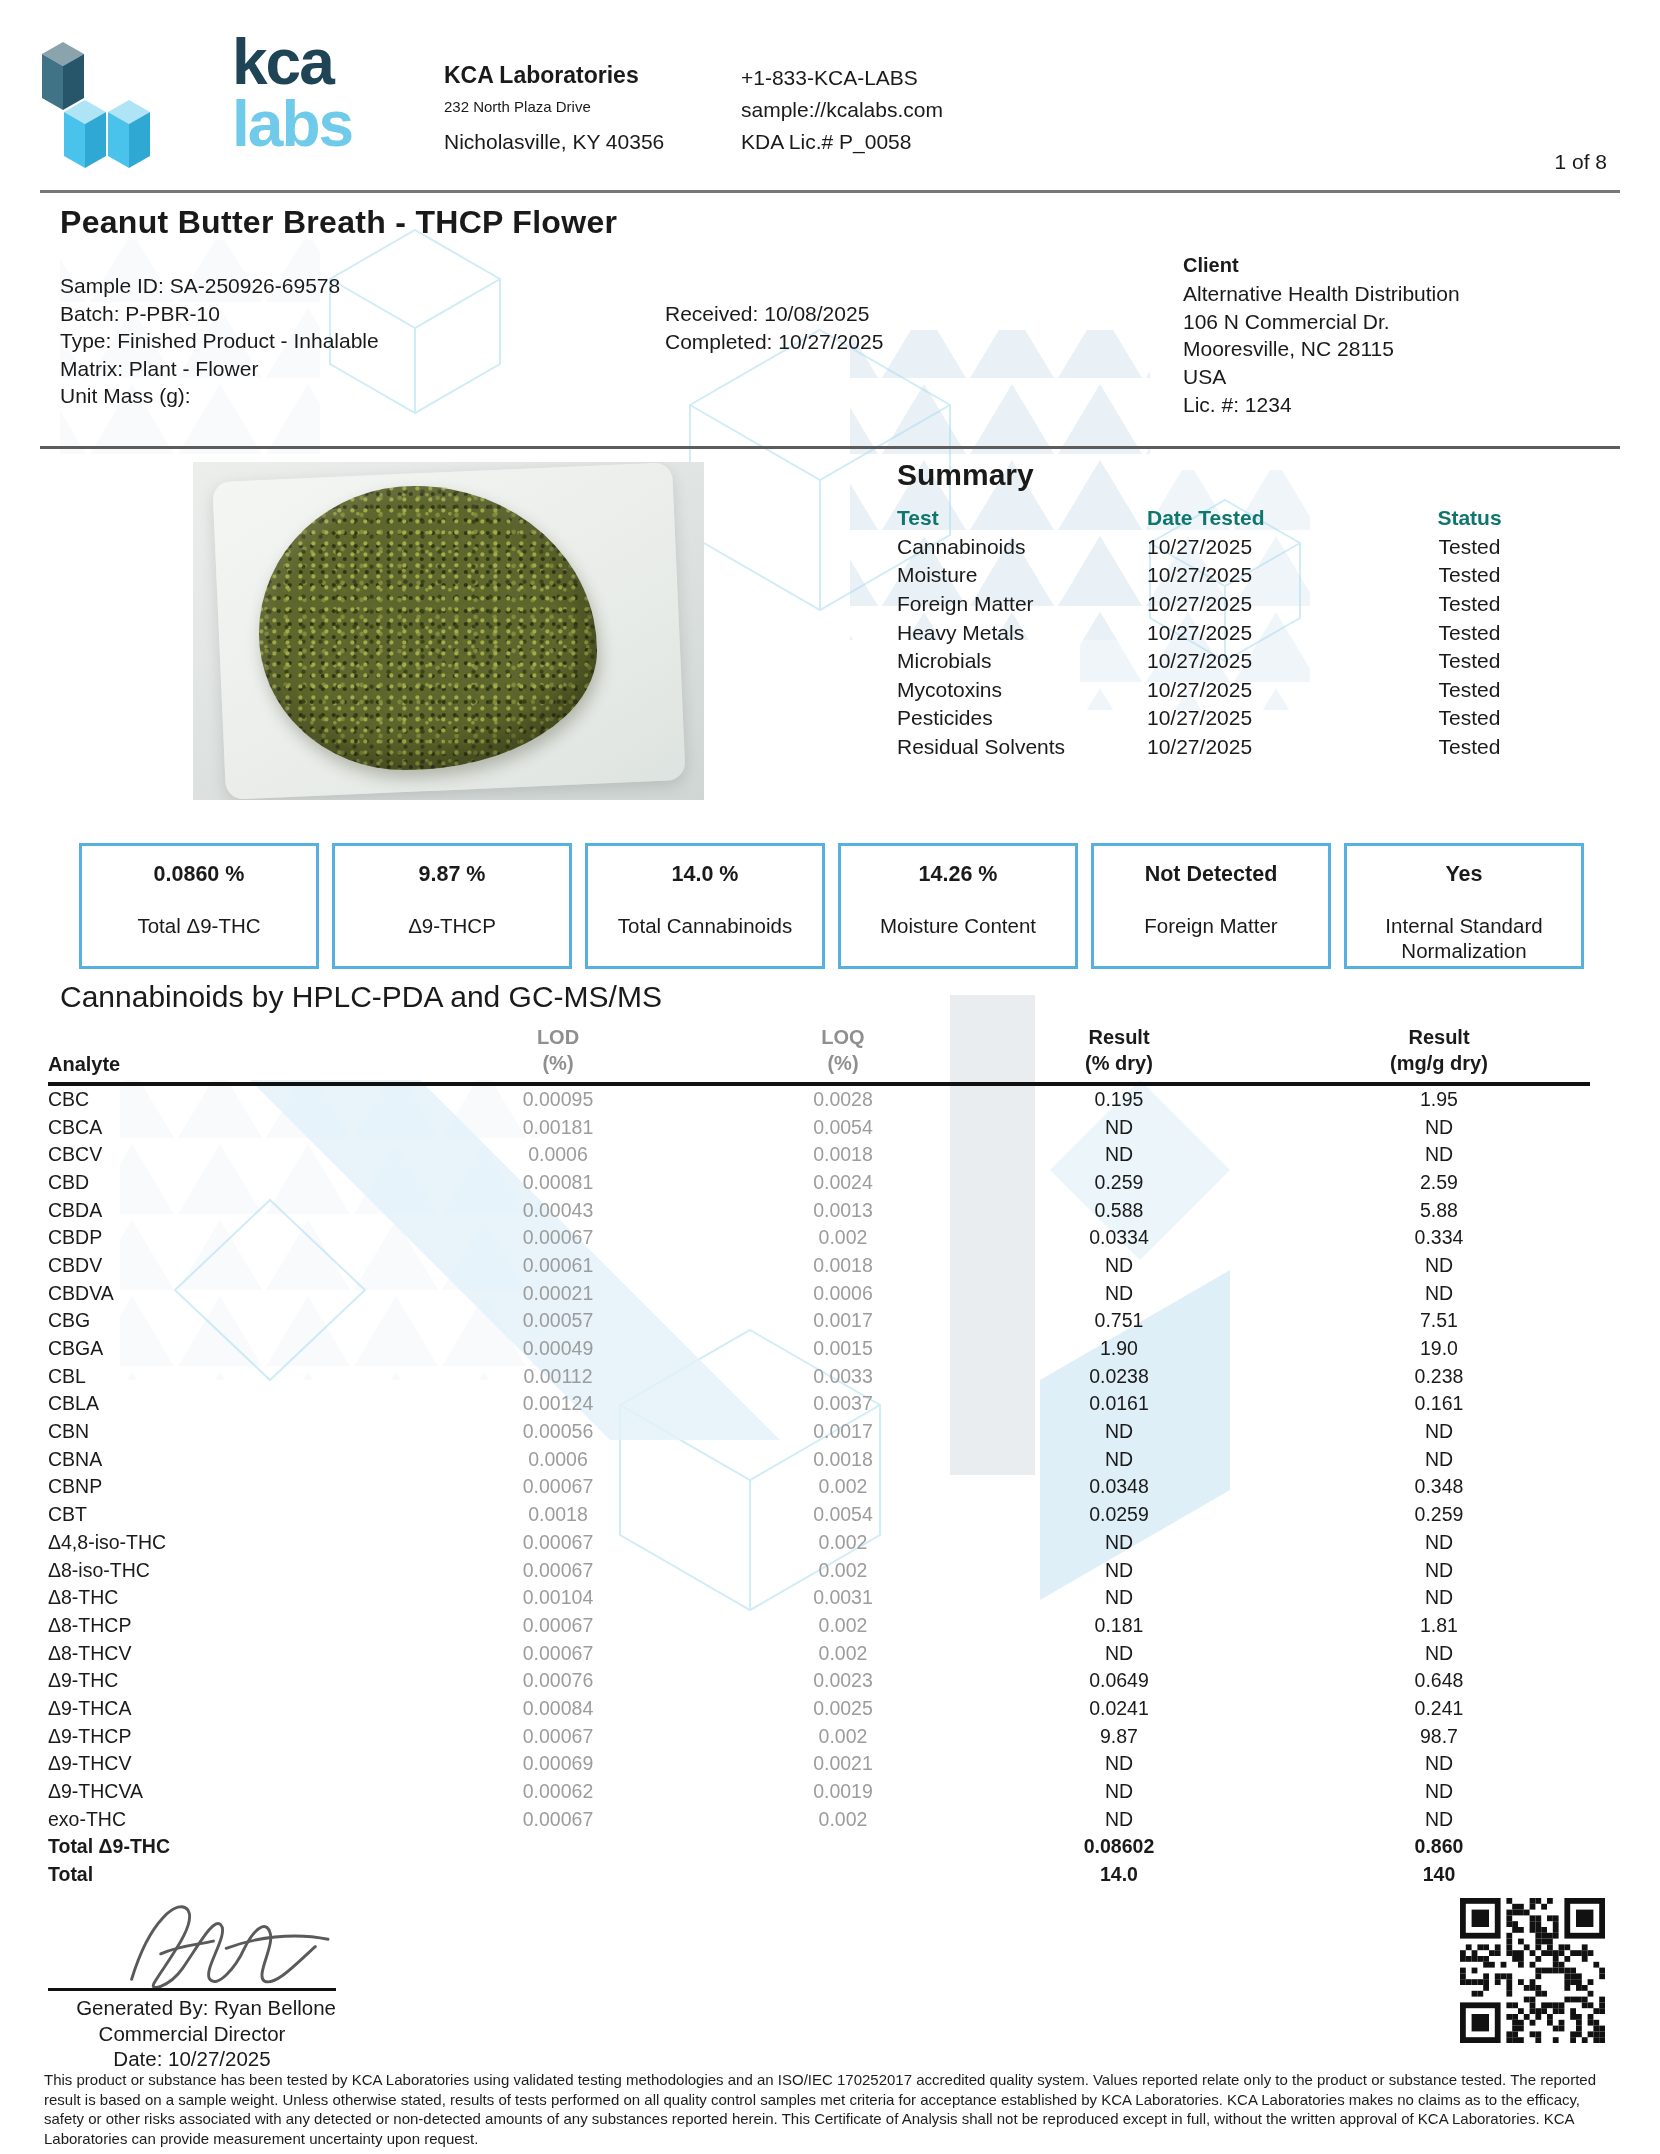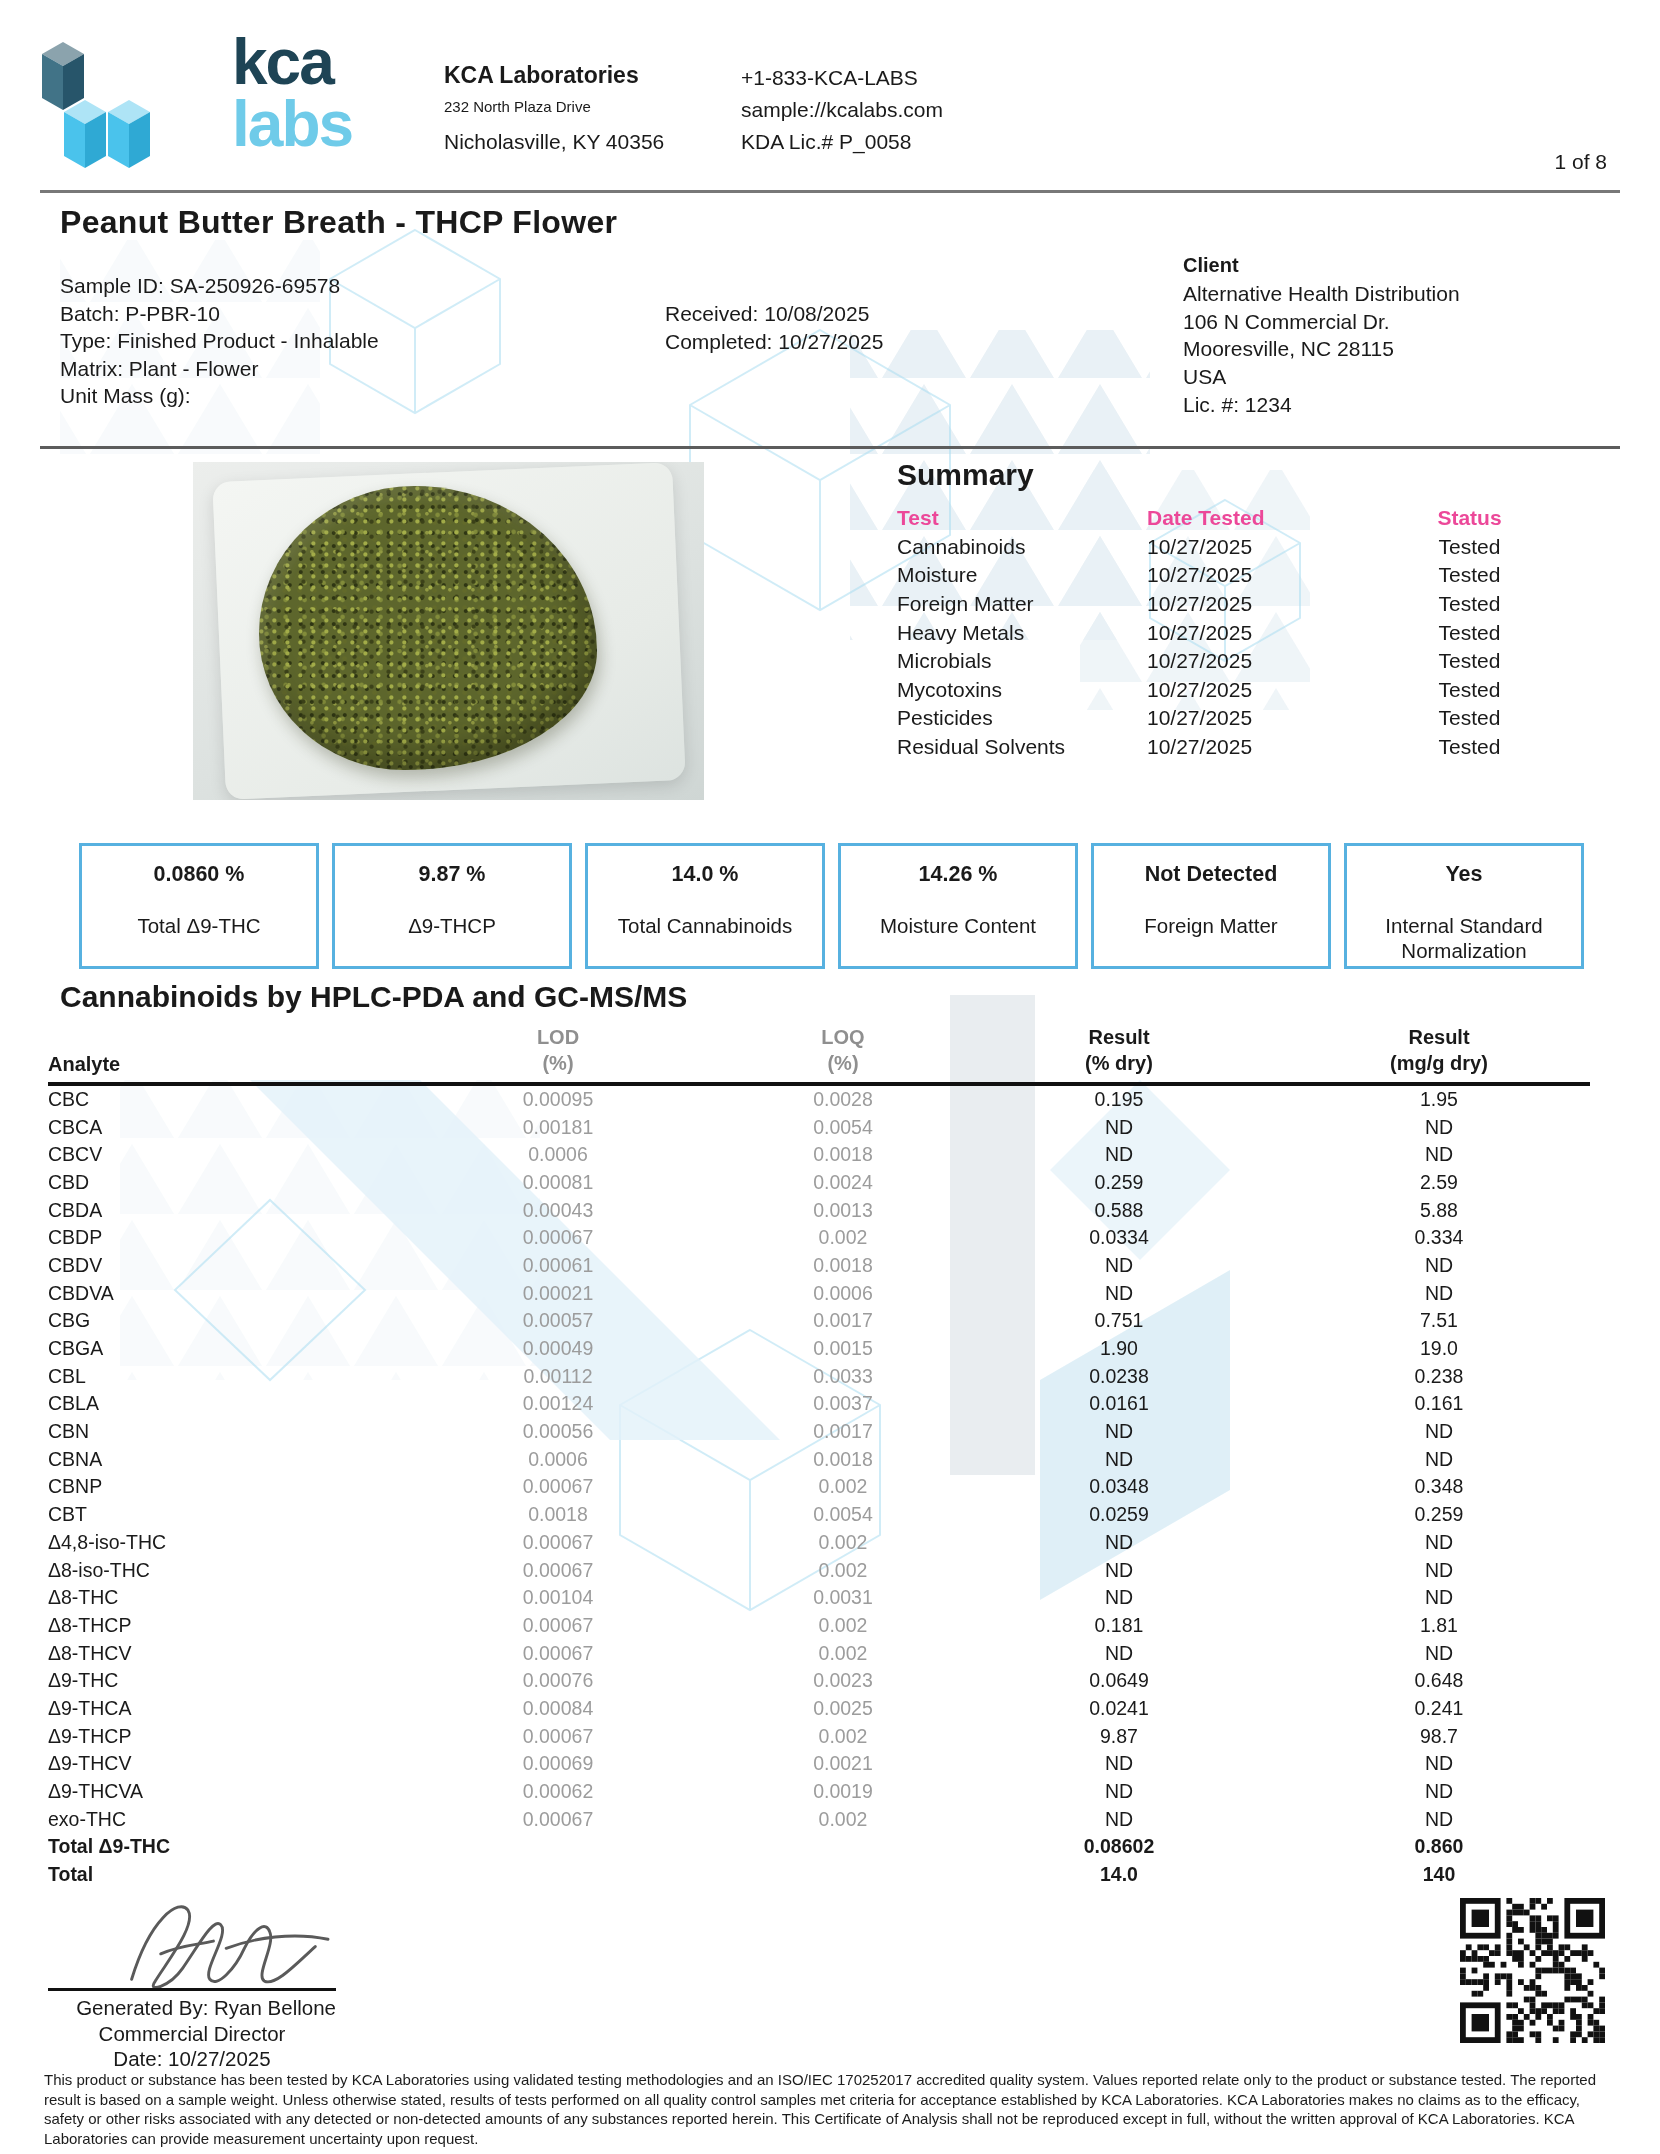--- a/index.html
+++ b/index.html
@@ -47,32 +47,32 @@
           radial-gradient(circle at 70% 15%, rgba(98,106,42,.95) 1.7px, transparent 2.8px);
         background-size:13px 11px,17px 15px,19px 17px,11px 13px,23px 19px,15px 17px;
         box-shadow:inset -10px -14px 32px rgba(28,32,10,.45),
                    inset 6px 8px 18px rgba(255,255,255,.12),
                    3px 8px 16px rgba(40,44,16,.28);}
 
   
   .summary-title{left:897px;top:458px;font-size:30px;font-weight:700;}
   .summary-table{left:897px;top:504px;width:660px;font-size:21px;}
   .s-row,.s-head{display:grid;grid-template-columns:250px 235px 175px;height:28.6px;align-items:center;}
-  .s-head{color:#ec4899;font-weight:700;}
+  .s-head{color:#0f766e;font-weight:700;}
   .s-row span:nth-child(3),.s-head span:nth-child(3){text-align:center;}
 
   
   .boxes{left:79px;top:843px;width:1506px;display:flex;gap:13px;}
   .rbox{width:240px;height:126px;border:3px solid #57b1e0;box-sizing:border-box;
         background:#fff;text-align:center;padding-top:16px;}
   .rbox-v{font-size:21.5px;font-weight:700;}
   .rbox-l{margin-top:26px;font-size:20.5px;line-height:25px;padding:0 8px;}
 
   
-  .cannab-title{left:60px;top:980px;font-size:30px;font-weight:700;}
+  .cannab-title{left:60px;top:980px;font-size:30px;font-weight:400;}
   .c-table{left:48px;top:1024px;width:1542px;}
   .c-head{display:grid;grid-template-columns:332px 356px 214px 338px 302px;align-items:end;
           font-size:20px;font-weight:700;}
   .c-head .h2{text-align:center;line-height:26px;}
   .c-head .gray{color:#8f8f8f;}
   .c-rule{height:3.5px;background:#111;margin-top:6px;}
   .c-row{display:grid;grid-template-columns:332px 356px 214px 338px 302px;height:27.7px;
          align-items:center;font-size:19.5px;}
   .c-row .c-num{text-align:center;}
   .c-row .gray{color:#9c9c9c;}

